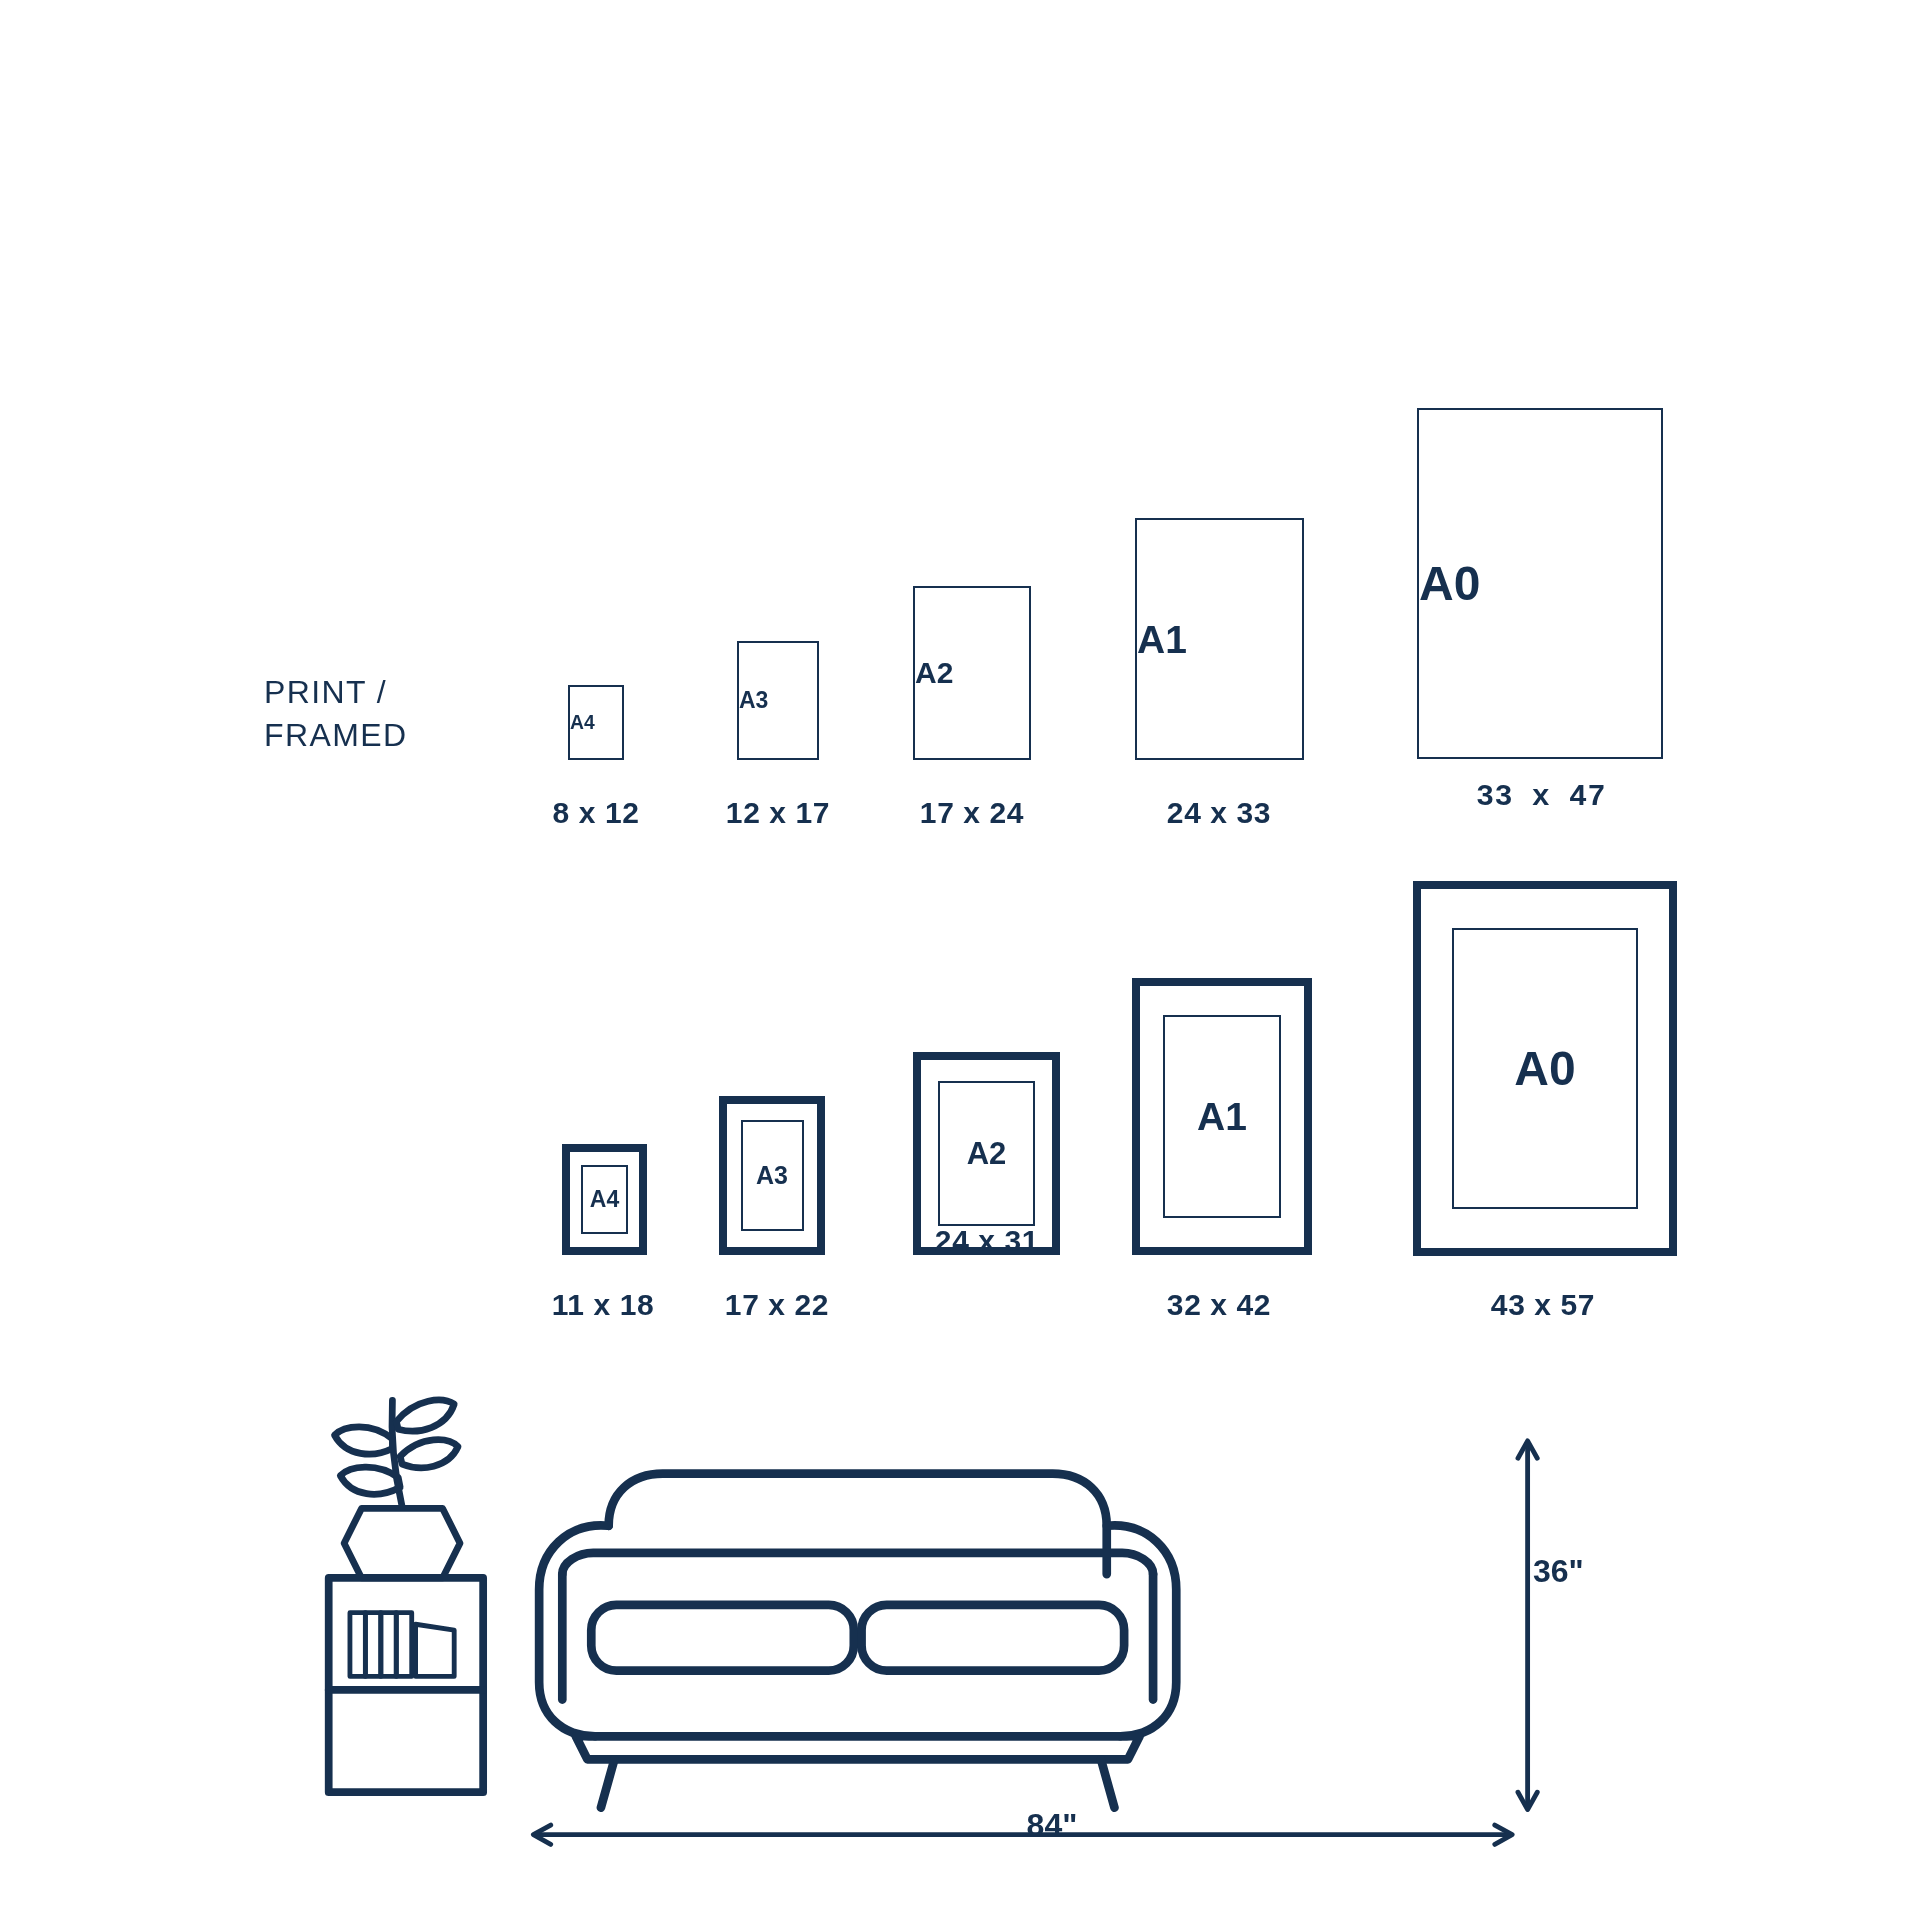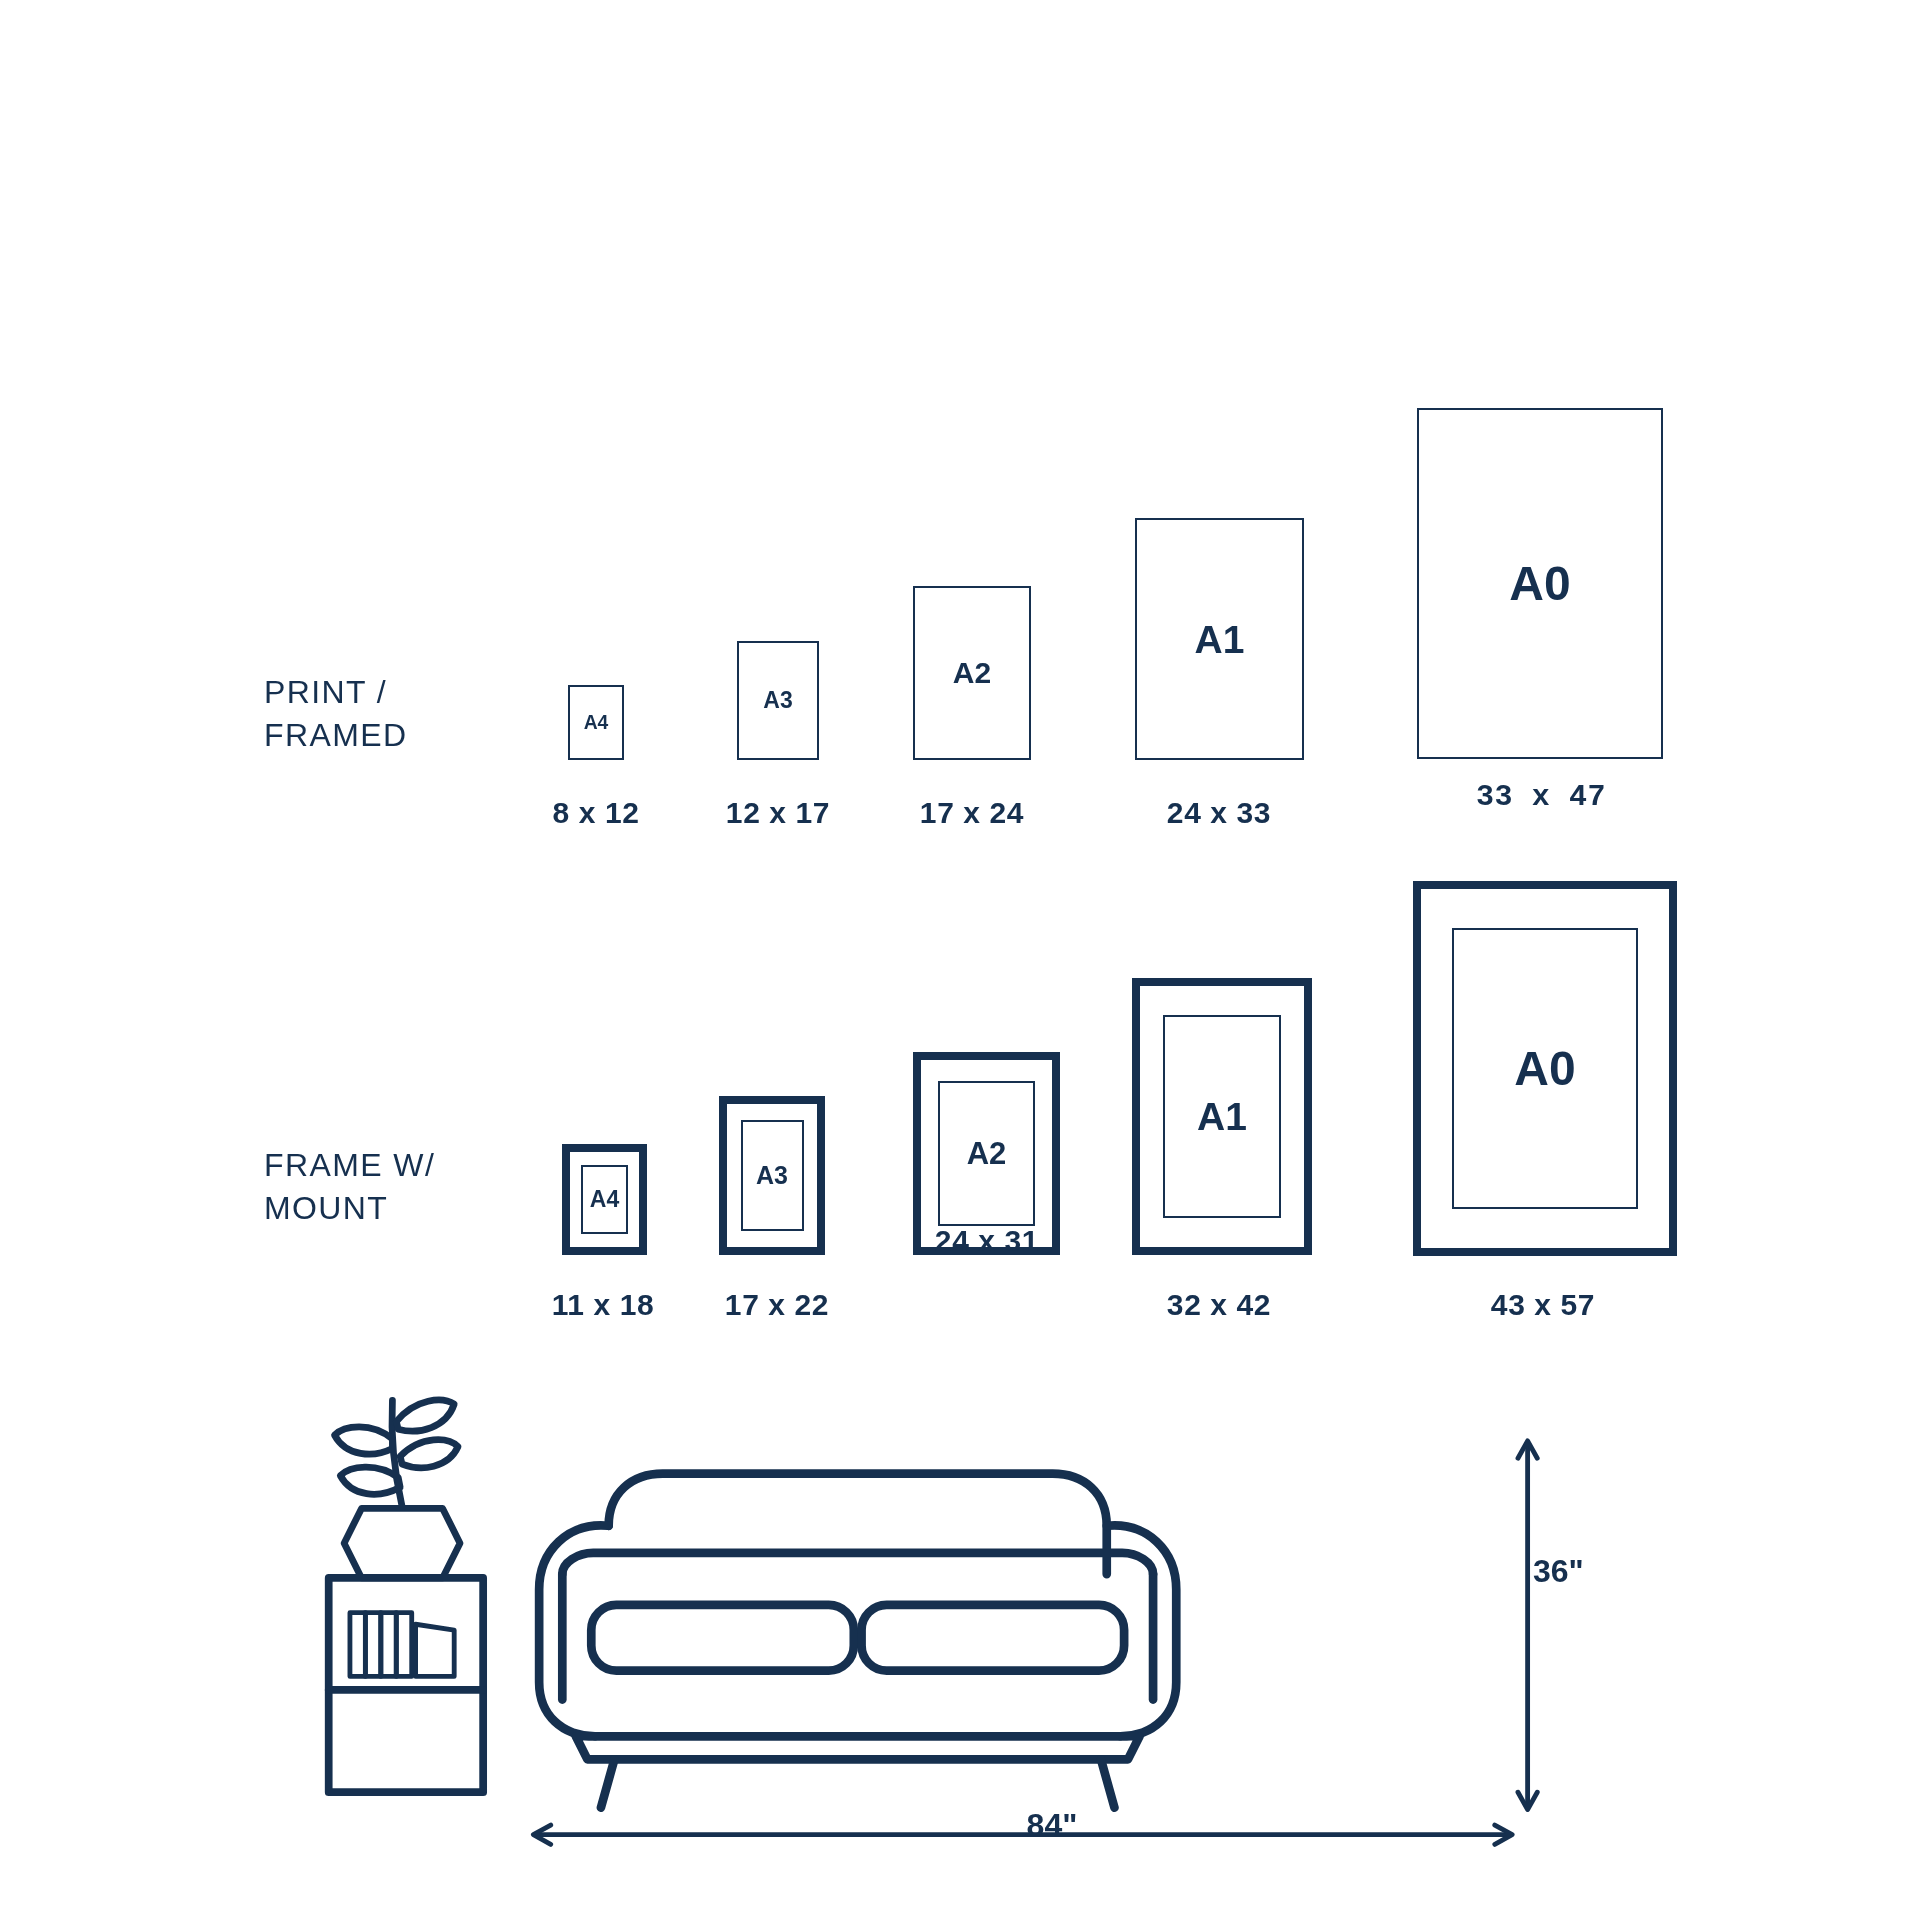--- a/index.html
+++ b/index.html
@@ -66,21 +66,20 @@
   .row-label.r2 { left: 264px; top: 1144px; }
 
   
   .frame {
     position: absolute;
     box-sizing: border-box;
     border: 2.9px solid #16304f;
     background: #ffffff;
     display: flex;
     align-items: center;
-    justify-content: center;
   }
   .frame.thick { border-width: 8.7px; }
   .frame .label {
     font-weight: bold;
     color: #16304f;
     line-height: 1;
   }
   .mount {
     position: absolute;
     box-sizing: border-box;
@@ -152,24 +151,20 @@
   <div class="frame" style="left:1135px; top:518px; width:169px; height:242px;">
     <span class="label" style="font-size:39px;">A1</span>
   </div>
   <div class="dim" style="left:1219px; top:796px;">24 x 33</div>
 
   <div class="frame" style="left:1417px; top:408px; width:246px; height:351px;">
     <span class="label" style="font-size:48px;">A0</span>
   </div>
   <div class="dim" style="left:1541px; top:780px;font-family:Liberation Mono, monospace;">33 x 47</div>
 
-  <div class="row-label r2">
-    <div>FRAME W/</div>
-    <div>MOUNT</div>
-  </div>
 
   <div class="frame thick" style="left:562px; top:1144px; width:85px; height:111px;">
     <div class="mount" style="left:10.6px; top:12.6px; right:10.6px; bottom:12.6px;">
       <span class="label" style="font-size:23px;">A4</span>
     </div>
   </div>
   <div class="dim" style="left:603px; top:1288px;">11 x 18</div>
 
   <div class="frame thick" style="left:719px; top:1096px; width:106px; height:159px;">
     <div class="mount" style="left:13.5px; top:16.4px; right:13.5px; bottom:16.4px;">

